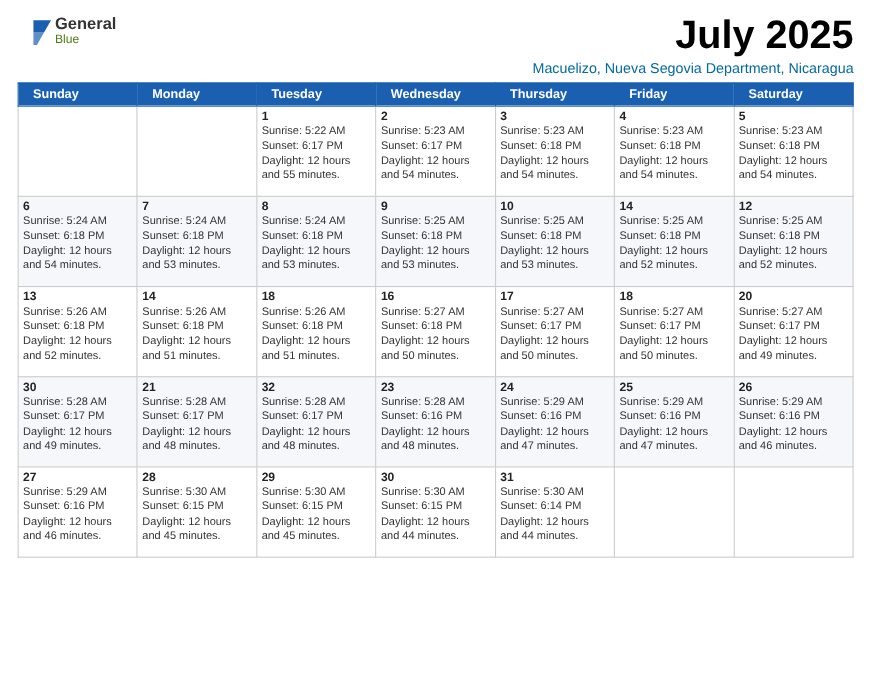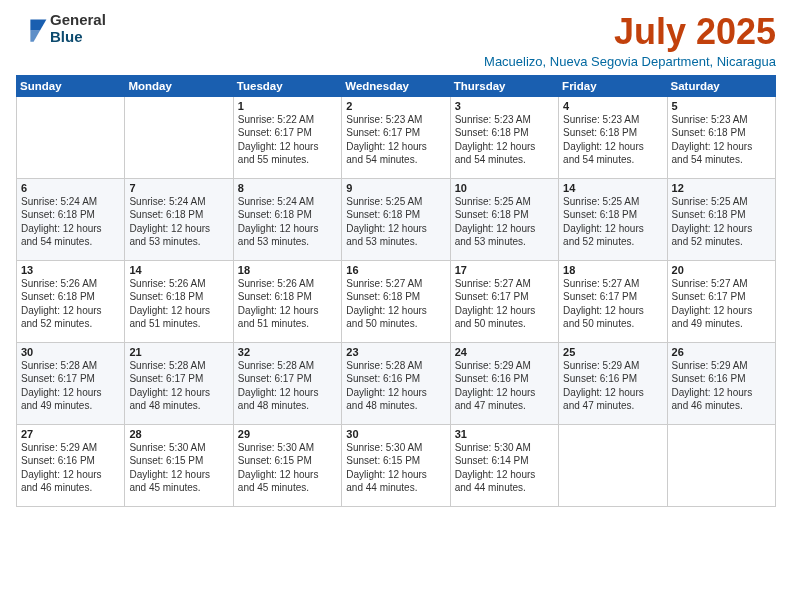--- a/index.html
+++ b/index.html
@@ -31,54 +31,54 @@
       display: flex;
       flex-direction: column;
       line-height: 1.1;
     }
     .logo-general {
       font-size: 15px;
       font-weight: bold;
       color: #333;
     }
     .logo-blue {
-      font-size: 15px;
-      font-weight: bold;
-      color: #0c4a6e;
+      font-size: 11px;
+      font-weight: normal;
+      color: #4d7c0f;
     }
     .logo-icon {
       width: 32px;
       height: 32px;
       margin-right: 2px;
     }
     .title-block {
       text-align: right;
     }
     .month-title {
       font-size: 36px;
       font-weight: bold;
-      color: #c2410c;
+      color: #000000;
       line-height: 1.1;
     }
     .subtitle {
       font-size: 13px;
       color: #0369a1;
       margin-top: 2px;
     }
     .calendar {
       width: 100%;
       border-collapse: collapse;
       margin-top: 6px;
       font-size: 10.5px;
     }
     .calendar thead th {
       background: #1a5fb0;
       color: #fff;
       text-align: left;
-      padding: 4px 3px;
+      padding: 4px 13px;
       font-size: 11.5px;
       font-weight: bold;
       border: 1px solid #1a5fb0;
     }
     .calendar tbody td {
       vertical-align: top;
       border: 1px solid #ccc;
       padding: 3px 4px;
       width: calc(100% / 7);
       min-height: 70px;

